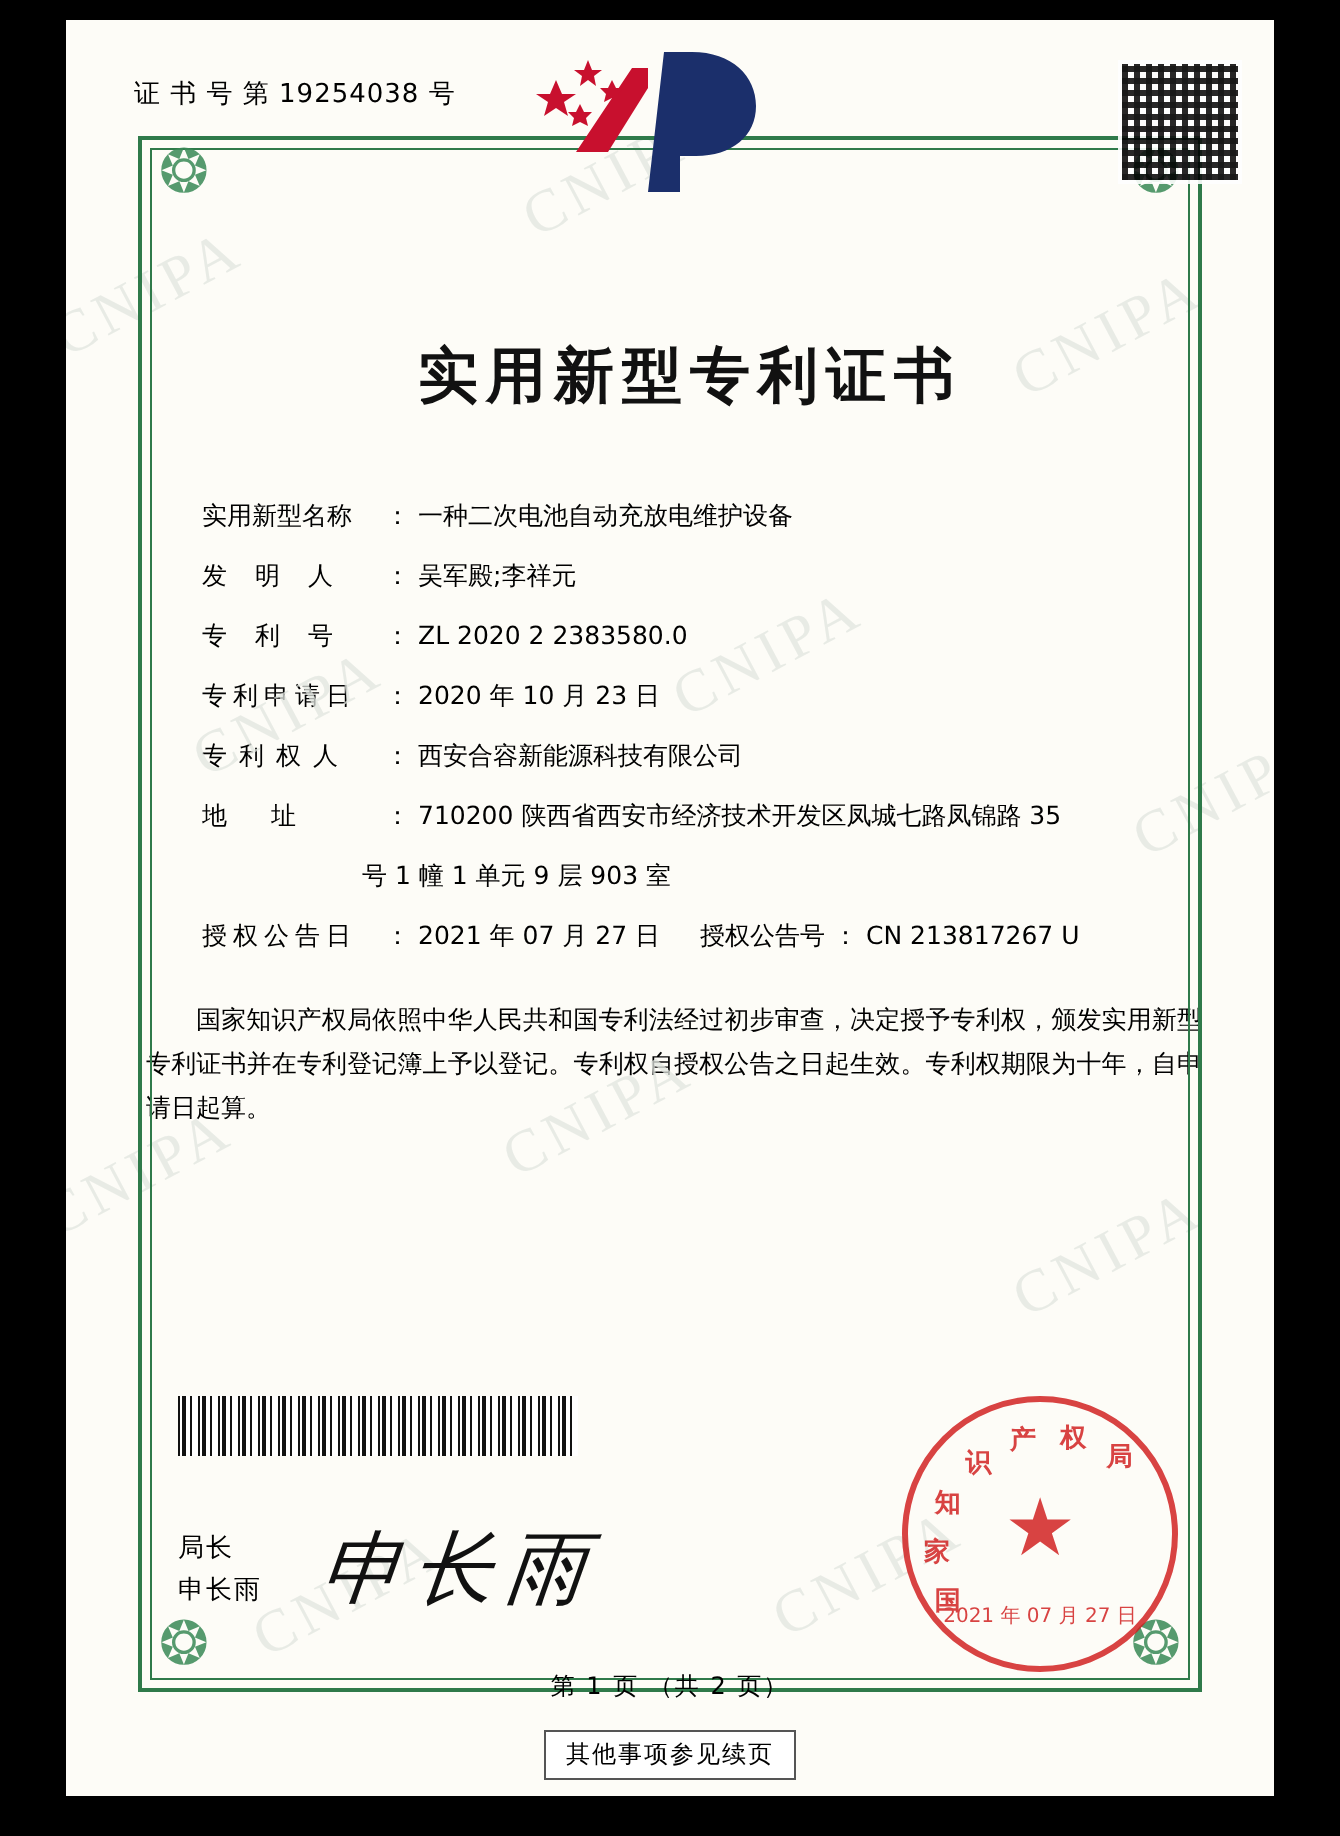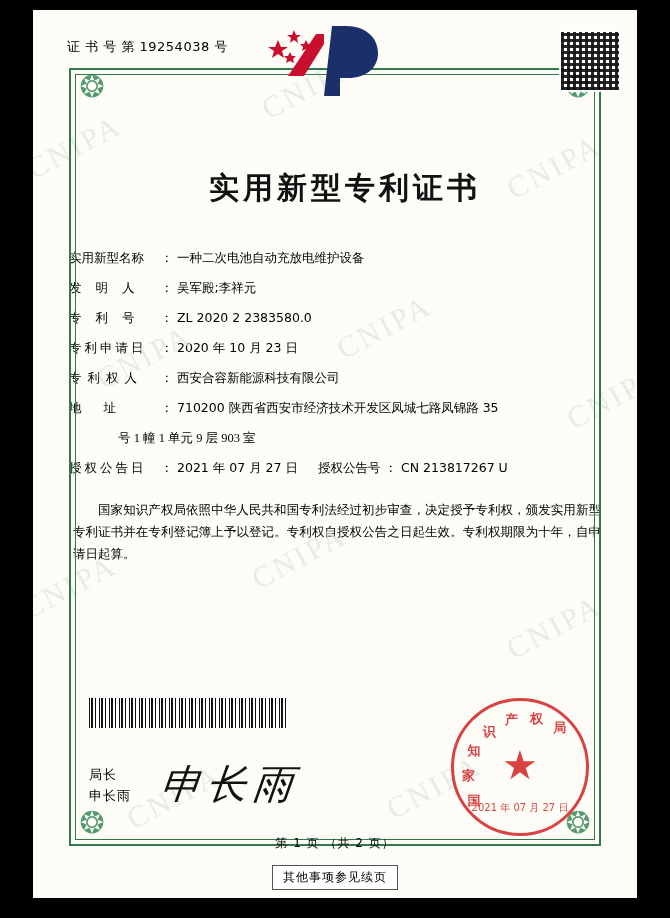--- a/index.html
+++ b/index.html
@@ -110,33 +110,33 @@
     padding-left: 20px;
   }
   .fields {
     margin: 34px 0 0 36px;
     font-size: 12.5px;
     line-height: 30px;
   }
   .field {
     display: flex;
     align-items: baseline;
+    padding-left: 32px;
   }
   .f-label {
     width: 108px;
     flex: 0 0 108px;
     display: flex;
     justify-content: space-between;
     letter-spacing: 0;
   }
   .f-colon { margin: 0 4px 0 0; }
   .f-value { flex: 1; }
   .f-value2 {
-    margin-left: 49px;
-    font-family: Liberation Serif, serif;
+    margin-left: 112px;
   }
   .two-col {
     display: flex;
   }
   .two-col .right {
     margin-left: 20px;
   }
   .body-text {
     margin: 16px 36px 0 40px;
     font-size: 12.5px;

